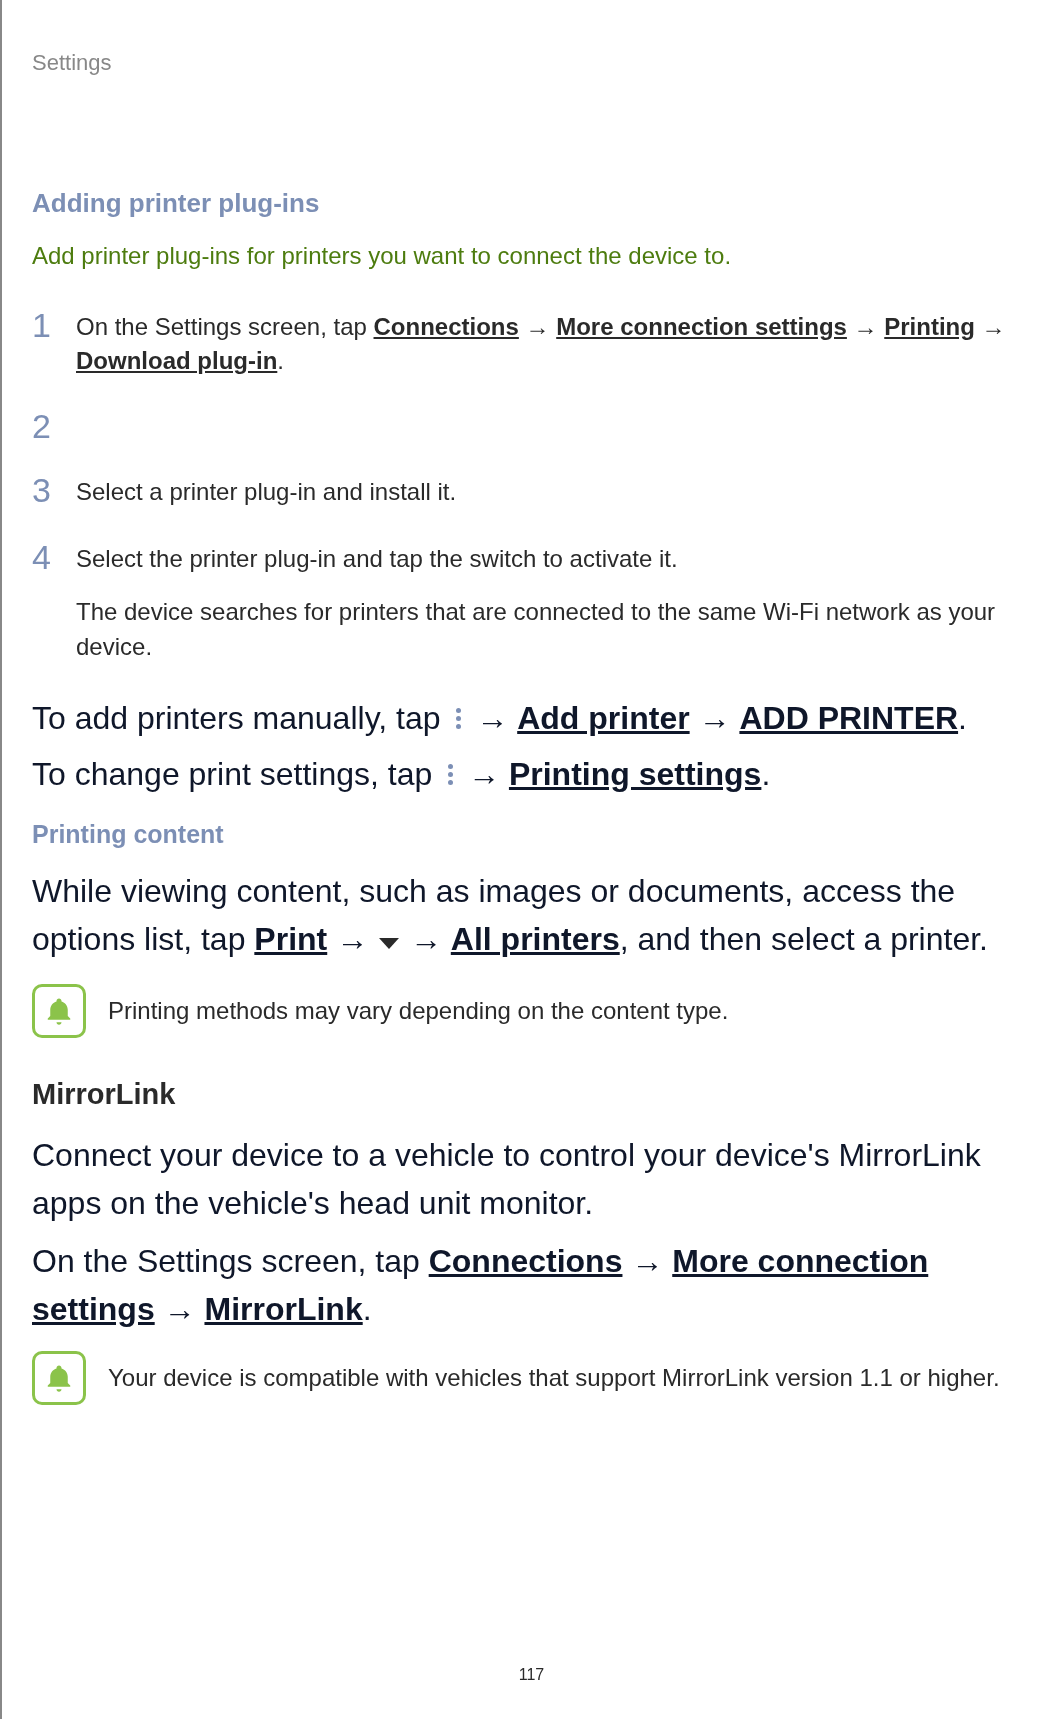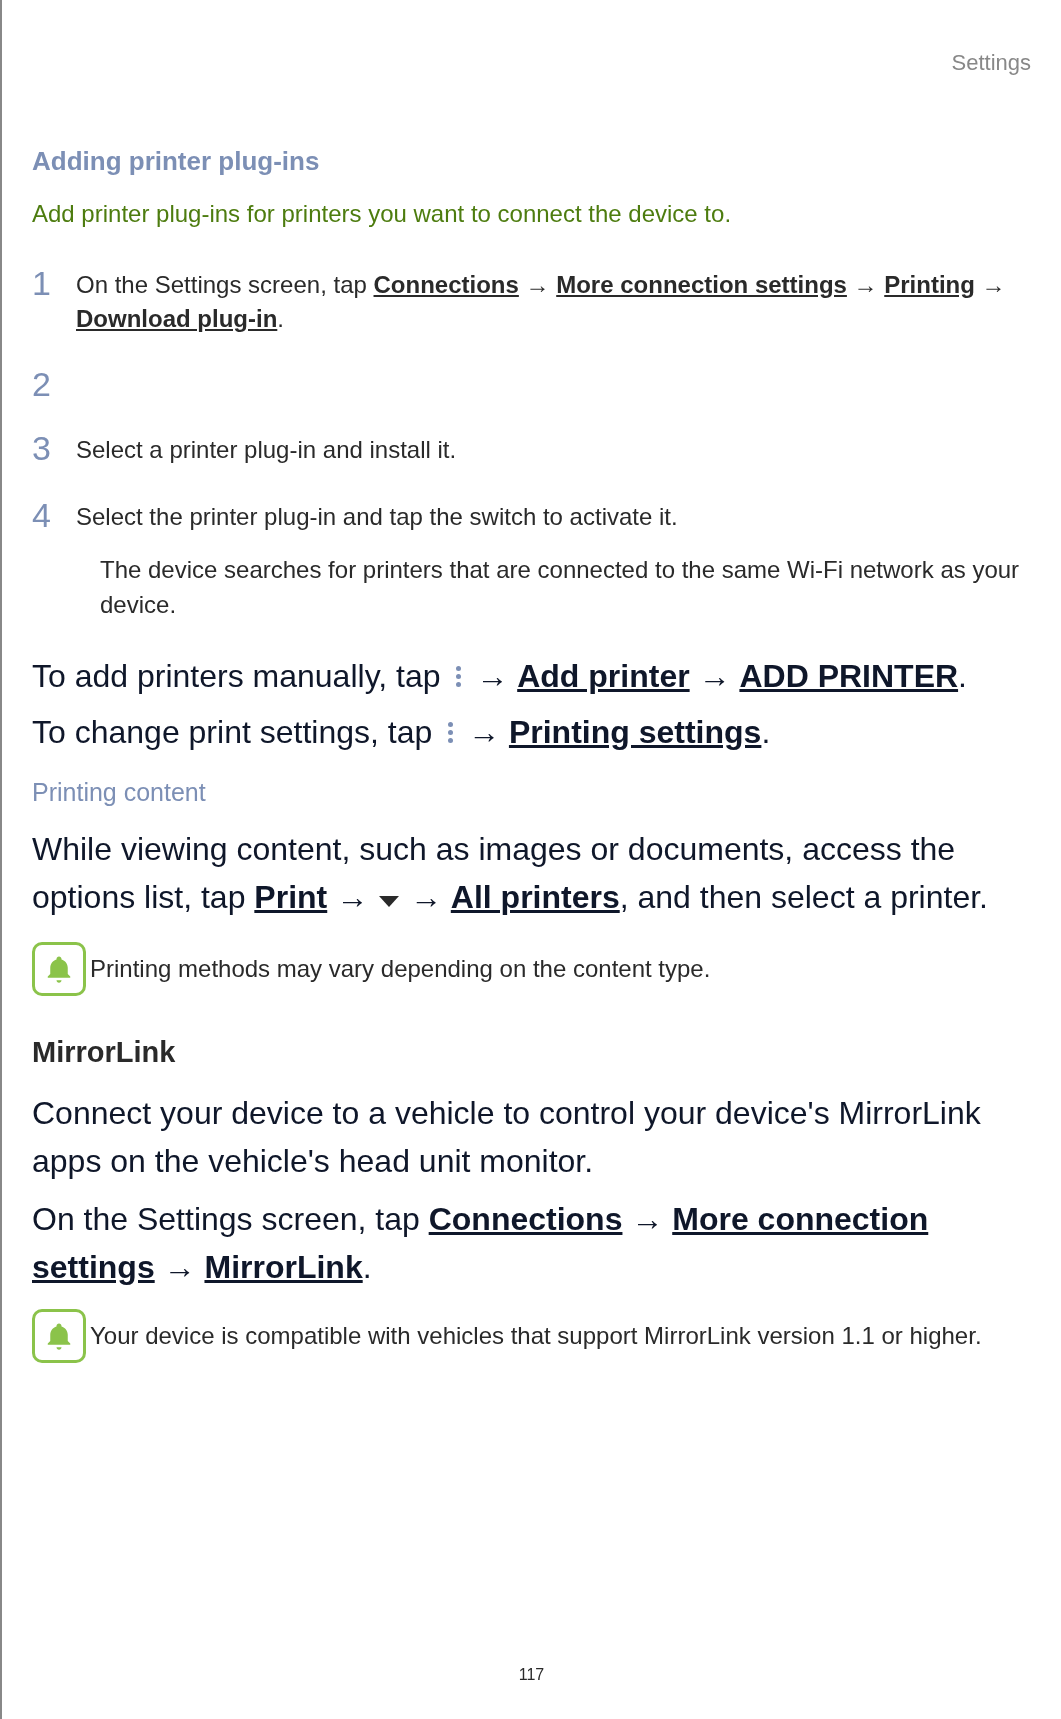--- a/index.html
+++ b/index.html
@@ -9,22 +9,21 @@
       width: 1061px;
       height: 1719px;
       position: relative;
       border-left: 2px solid #888;
       padding: 50px 30px 30px 30px;
     }
     .header-label {
       color: #888;
       font-size: 22px;
       font-weight: 400;
-      margin-bottom: 70px;
-      text-align: right;
+      margin-bottom: 112px;
     }
     .section-heading {
       color: #7c8fb5;
       font-size: 26px;
       font-weight: 700;
       margin-bottom: 20px;
     }
     .intro-text {
       color: #4d7c0f;
       font-size: 24px;
@@ -52,21 +51,20 @@
       color: #2a2a2a;
       font-size: 24px;
       line-height: 1.45;
       padding-top: 2px;
     }
     .step-body {
       margin-bottom: 18px;
     }
     .step-extra {
       margin-top: 12px;
-      margin-left: 24px;
     }
     .body-text {
       color: #0f172a;
       font-size: 32px;
       line-height: 1.5;
       margin-bottom: 8px;
     }
     .bold { font-weight: 700; text-decoration: underline; }
     .arrow { display: inline; }
     .more-icon {
@@ -84,28 +82,28 @@
     }
     .more-icon .dot {
       width: 5px;
       height: 5px;
       background: #7c8fb5;
       border-radius: 50%;
     }
     .subsection-heading {
       color: #7c8fb5;
       font-size: 25px;
-      font-weight: 400;
+      font-weight: 700;
       margin-top: 22px;
       margin-bottom: 18px;
     }
     .note-box {
       display: flex;
       align-items: center;
-      gap: 4px;
+      gap: 22px;
       margin-top: 18px;
       margin-bottom: 30px;
     }
     .note-icon {
       width: 54px;
       height: 54px;
       border: 3px solid #8bc34a;
       border-radius: 10px;
       display: flex;
       align-items: center;

